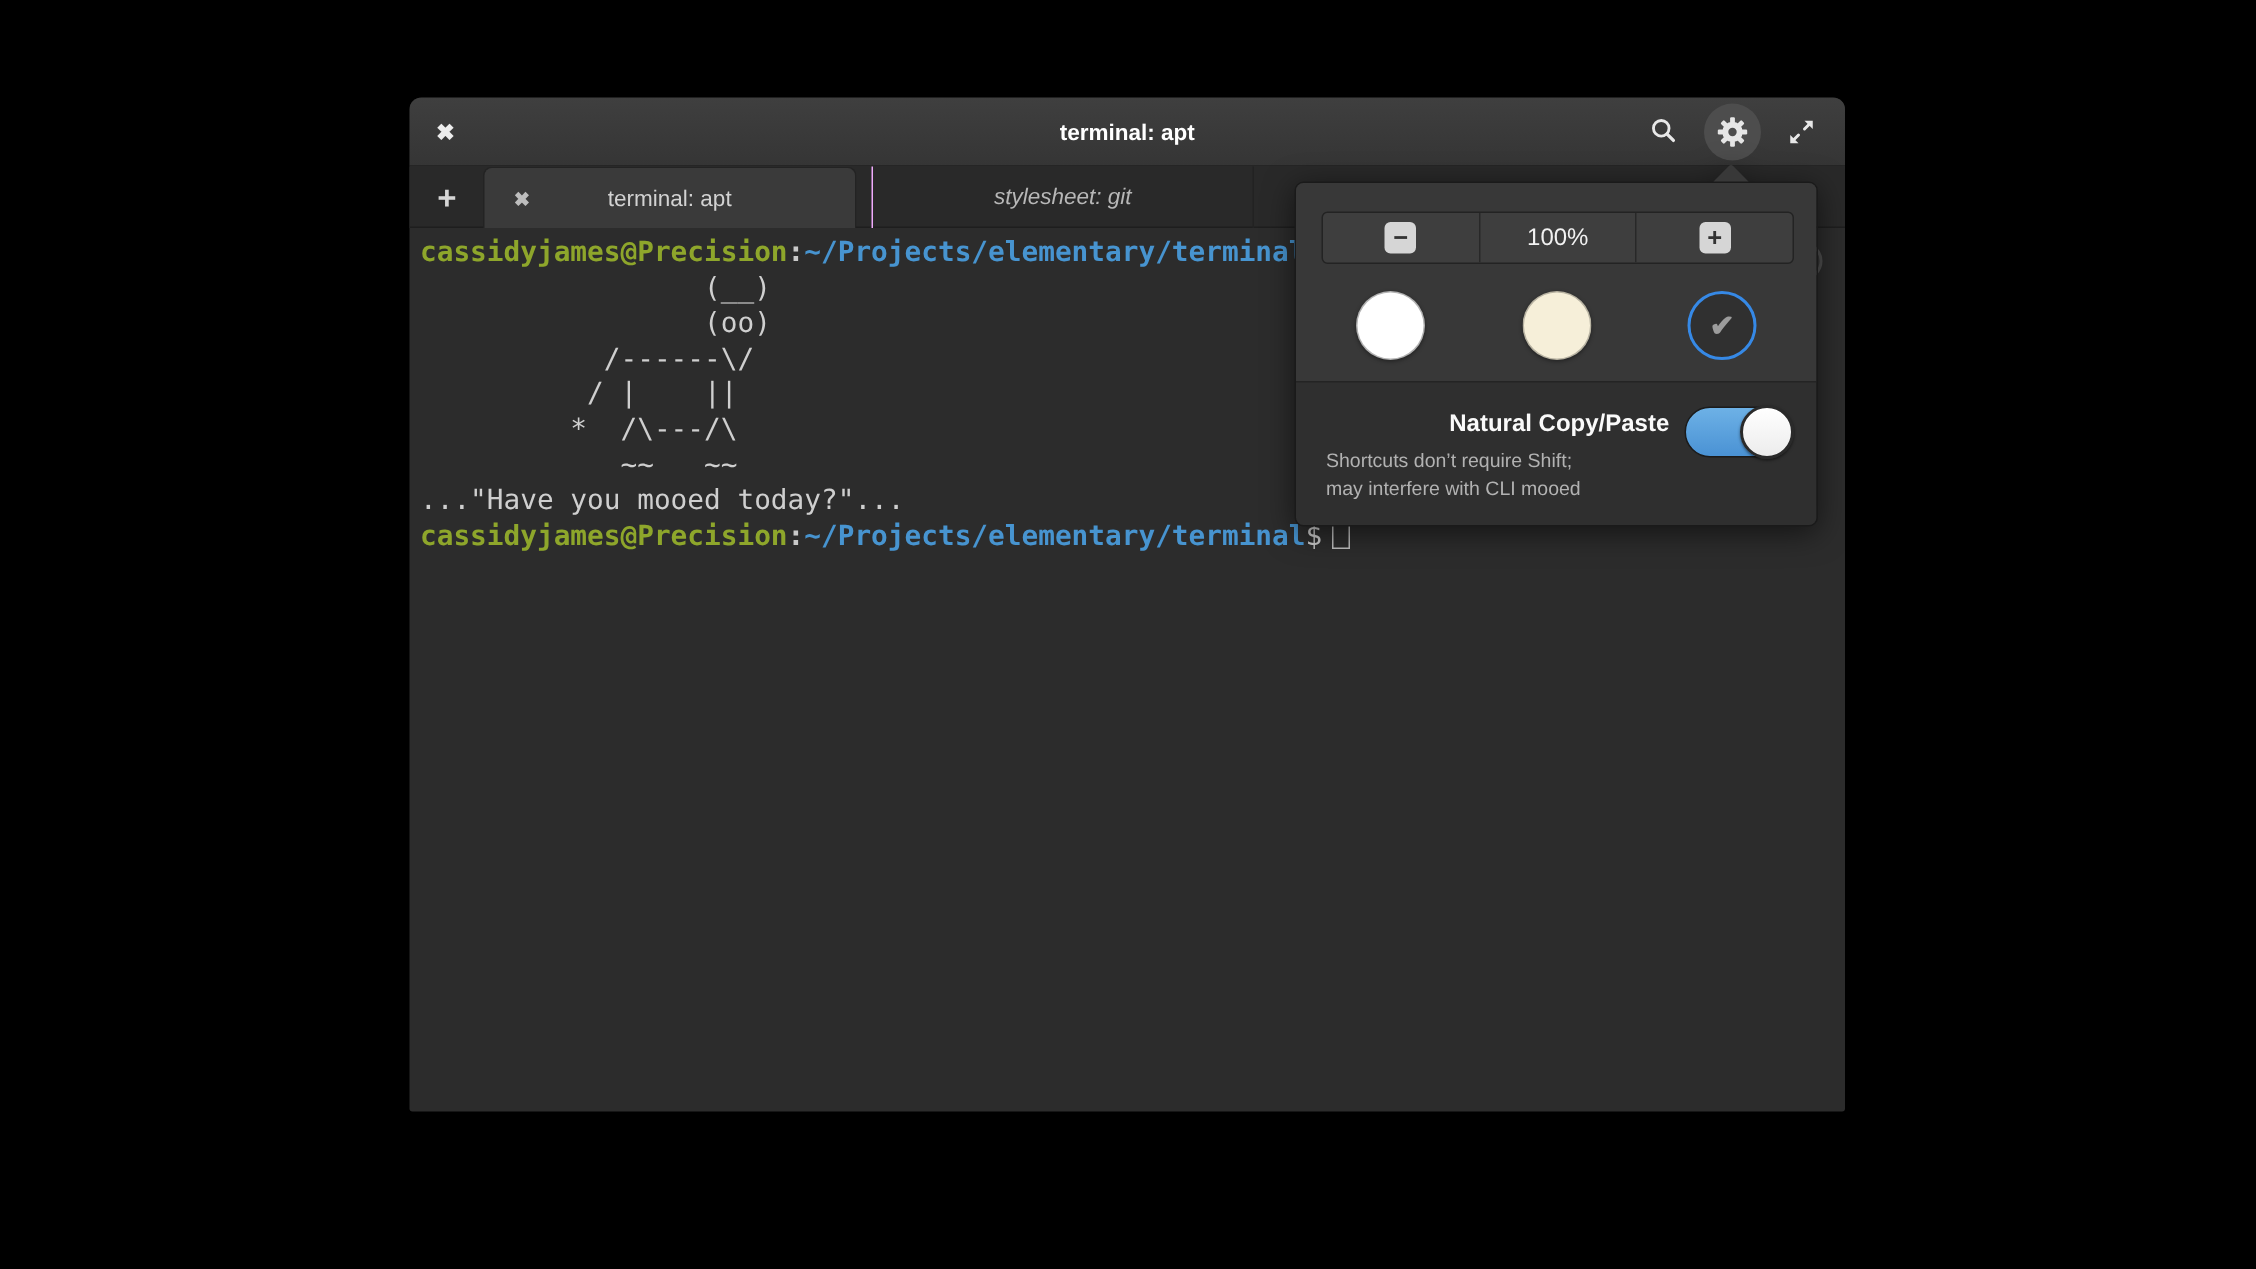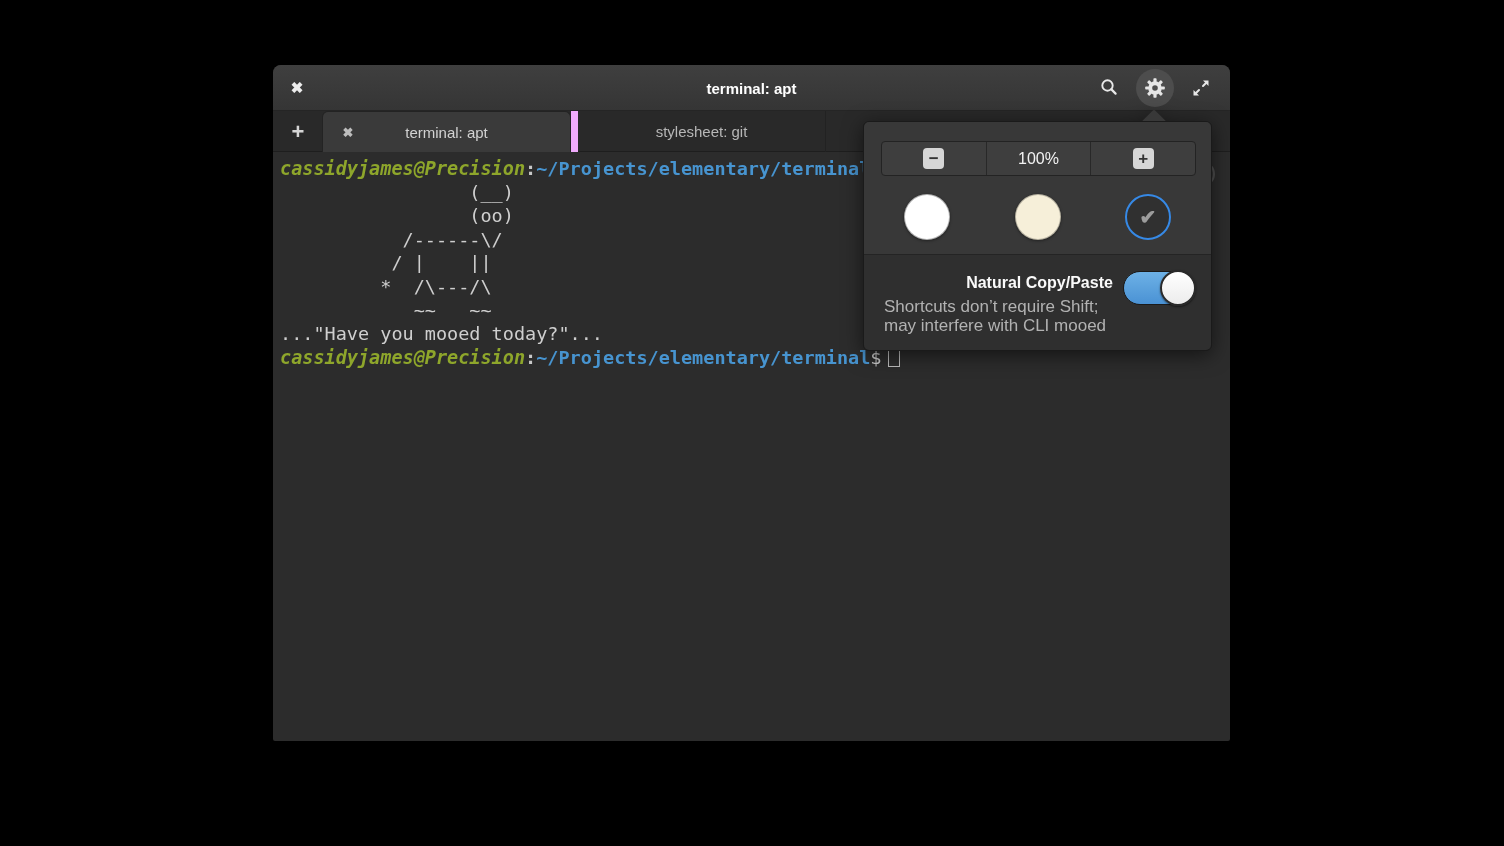--- a/index.html
+++ b/index.html
@@ -22,33 +22,33 @@
   .tb-btn.highlight{background:#4d4d4d;}
 
   
   .tabbar{position:absolute;left:0;top:46px;width:100%;height:41px;background:#292929;
     border-bottom:1px solid #1e1e1e;box-sizing:border-box;}
   .newtab-btn{position:absolute;left:10px;top:0;width:30px;height:41px;display:flex;align-items:center;
     justify-content:center;color:#d5d5d5;font-size:22px;font-weight:bold;}
   .tab{position:absolute;top:0;height:41px;box-sizing:border-box;display:flex;align-items:center;justify-content:center;}
   .tab.active{left:49px;width:249px;background:#3a3a3a;border:1px solid #232323;border-bottom:none;
     border-radius:6px 6px 0 0;}
-  .tab.inactive{left:298px;width:255px;border-left:7px solid #f0abfc;border-right:1px solid #222;}
+  .tab.inactive{left:308px;width:255px;border-left:1px solid #f0abfc;border-right:1px solid #222;font-style:italic;}
   .tab-label{font-size:15px;color:#d2d2d2;}
   .tab.inactive .tab-label{color:#b7b7b7;}
   .tab-close{position:absolute;left:14px;top:0;height:41px;width:22px;display:flex;align-items:center;
     justify-content:center;color:#bdbdbd;font-size:13px;font-weight:bold;}
   .restore-circle{position:absolute;left:916px;top:50px;width:26px;height:26px;border-radius:50%;
     border:2px solid #4f4f4f;background:#343434;box-sizing:border-box;z-index:1;}
 
   
   .term{position:absolute;left:0;top:87px;width:100%;height:589px;overflow:hidden;
     font-family:"DejaVu Sans Mono",monospace;font-size:18.5px;line-height:23.6px;color:#cfcfcf;}
   .term pre{margin:0;padding:5px 0 0 7px;font:inherit;}
-  .p-user{color:#8ea62b;font-weight:bold;font-style:italic;}
+  .p-user{color:#8ea62b;font-weight:bold;}
   .p-sep{color:#c9c9c9;font-weight:bold;}
   .p-path{color:#4794d0;font-weight:bold;}
   .p-dollar{color:#c9c9c9;}
   .cursor{display:inline-block;width:12px;height:19px;border:1.5px solid #bcbcbc;
     vertical-align:-3px;margin-left:7px;box-sizing:border-box;}
 
   
   .popover{position:absolute;left:590px;top:56px;width:349px;height:230px;z-index:10;
     filter:drop-shadow(0 4px 10px rgba(0,0,0,.55));}
   .popover-arrow{position:absolute;left:282px;top:-8px;width:18px;height:18px;background:#383838;
@@ -70,21 +70,21 @@
 
   .theme-row{display:flex;justify-content:space-between;width:313px;box-sizing:border-box;
     padding:0 23px;margin-top:18px;}
   .theme-circle{width:46px;height:46px;border-radius:50%;box-sizing:border-box;}
   .theme-light{background:#ffffff;border:1px solid rgba(0,0,0,.3);box-shadow:0 1px 3px rgba(0,0,0,.4);}
   .theme-sepia{background:#f6efd9;border:1px solid rgba(0,0,0,.25);box-shadow:0 1px 3px rgba(0,0,0,.4);}
   .theme-dark{background:#303030;border:2px solid #3689e6;display:flex;align-items:center;justify-content:center;
     color:#9c9c9c;font-size:20px;font-weight:bold;}
 
   .ncp-title{color:#fafafa;font-size:16px;font-weight:600;text-align:center;}
-  .ncp-desc{color:#b2b2b2;font-size:17px;line-height:19px;margin-top:5px;}
+  .ncp-desc{color:#b2b2b2;font-size:13px;line-height:19px;margin-top:5px;}
   .toggle{position:absolute;right:16px;top:16px;width:72px;height:34px;border-radius:17px;
     background:linear-gradient(#6db1e6,#4a92d4);border:1px solid #1b1b1b;box-sizing:border-box;}
   .toggle-knob{position:absolute;right:-2px;top:-2px;width:36px;height:36px;border-radius:50%;
     background:linear-gradient(#ffffff,#ececec);border:2px solid #2a2a2a;box-sizing:border-box;
     box-shadow:0 1px 2px rgba(0,0,0,.5);}
 
   svg{display:block;}
 </style>
 </head>
 <body>

